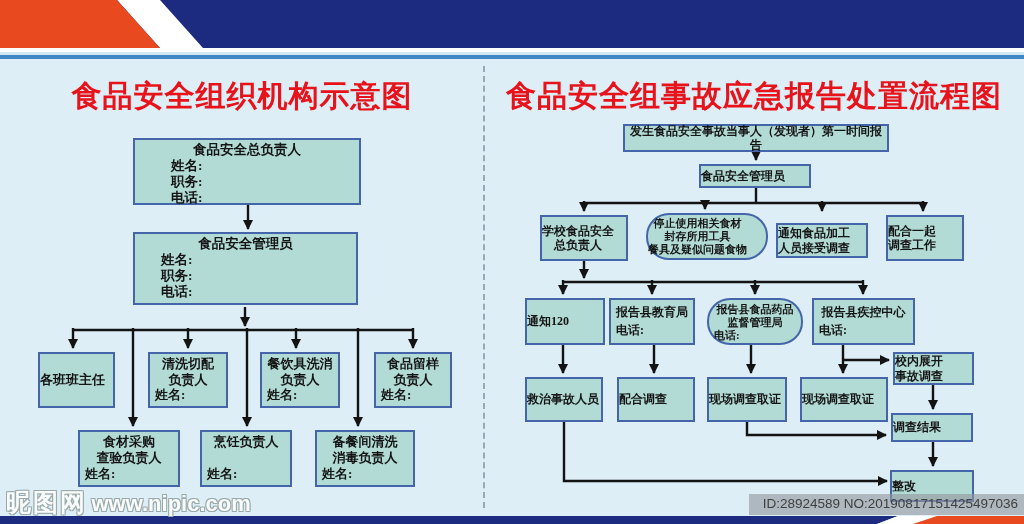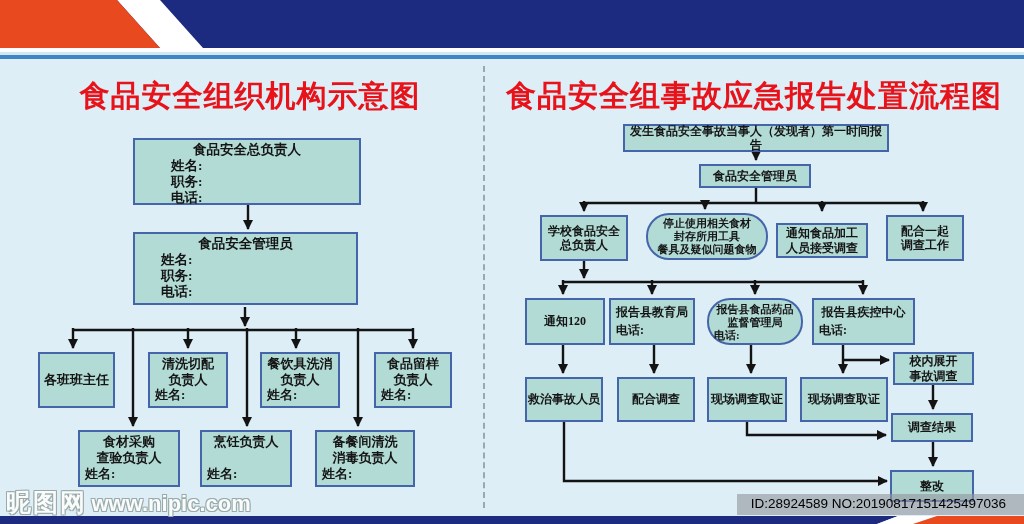--- a/index.html
+++ b/index.html
@@ -5,43 +5,43 @@
   html,body{margin:0;padding:0;background:#ffffff;}
   .page{position:relative;width:1024px;height:524px;background:#ddeef7;overflow:hidden;
         font-family:"Liberation Serif",serif;color:#151515;}
   svg{display:block;}
   .hdr-svg,.ftr-svg,.wires{position:absolute;left:0;pointer-events:none;}
   .hdr-svg{top:0;}
   .ftr-svg{top:510px;}
   .wires{top:0;}
   .panel-title{position:absolute;top:76px;font-size:30px;font-weight:900;color:#e8131a;
                text-align:center;letter-spacing:1px;white-space:nowrap;}
-  .pt-left{left:0;width:484px;padding-left:8px;}
+  .pt-left{left:0;width:484px;}
   .pt-right{left:484px;width:540px;}
   .divider{position:absolute;left:483px;top:66px;height:442px;width:0;
            border-left:2px dashed #98a8b4;}
   .fbox{position:absolute;background:#b2dbd5;border:2px solid #4565ab;box-sizing:border-box;
         display:flex;flex-direction:column;font-weight:bold;line-height:1.2;}
   .bt{white-space:pre-line;text-align:center;padding-top:2px;}
   .bf{text-align:left;padding-left:5px;margin-top:auto;padding-bottom:3px;}
   .flds{white-space:pre-line;text-align:left;line-height:16px;}
-  .ctr{justify-content:center;align-items:center;}
+  .ctr{justify-content:center;align-items:flex-start;}
   .ctr .bt{padding-top:0;}
   .f13{font-size:13px;}
   .f135{font-size:13.5px;}
   .f12{font-size:12px;}
   .f11{font-size:11px;line-height:1.18;border-radius:23px;}
   .spread{justify-content:space-evenly;}
   .wm{position:absolute;left:6px;top:486px;color:rgba(255,255,255,0.95);font-weight:bold;
       text-shadow:1px 1px 0 #9aa,-1px -1px 0 #9aa,1px -1px 0 #9aa,-1px 1px 0 #9aa;
       font-family:"Liberation Sans",sans-serif;white-space:nowrap;}
   .wm .logo{font-size:25px;letter-spacing:2px;margin-top:28px;}
   .wm .url{font-size:22px;}
   .idstamp{position:absolute;right:0;top:494px;background:rgba(145,150,155,0.62);
-           color:#000000;font-size:13.5px;padding:2px 18px 4px 14px;
+           color:#404040;font-size:13.5px;padding:2px 6px 4px 14px;
            font-family:"Liberation Sans",sans-serif;white-space:nowrap;margin-left:40px;}
 </style>
 </head>
 <body>
 
 <div class="page">
 
   <svg class="hdr-svg" width="1024" height="60" viewBox="0 0 1024 60">
     <rect x="0" y="0" width="1024" height="48" fill="#1c2b80"></rect>
     <polygon points="117,0 160,0 203,48 160,48" fill="#ffffff"></polygon>

